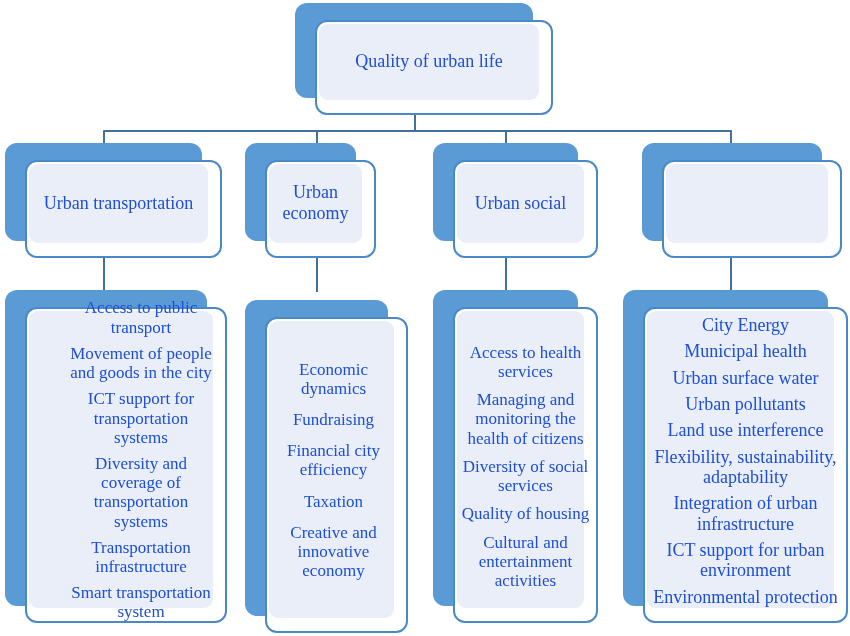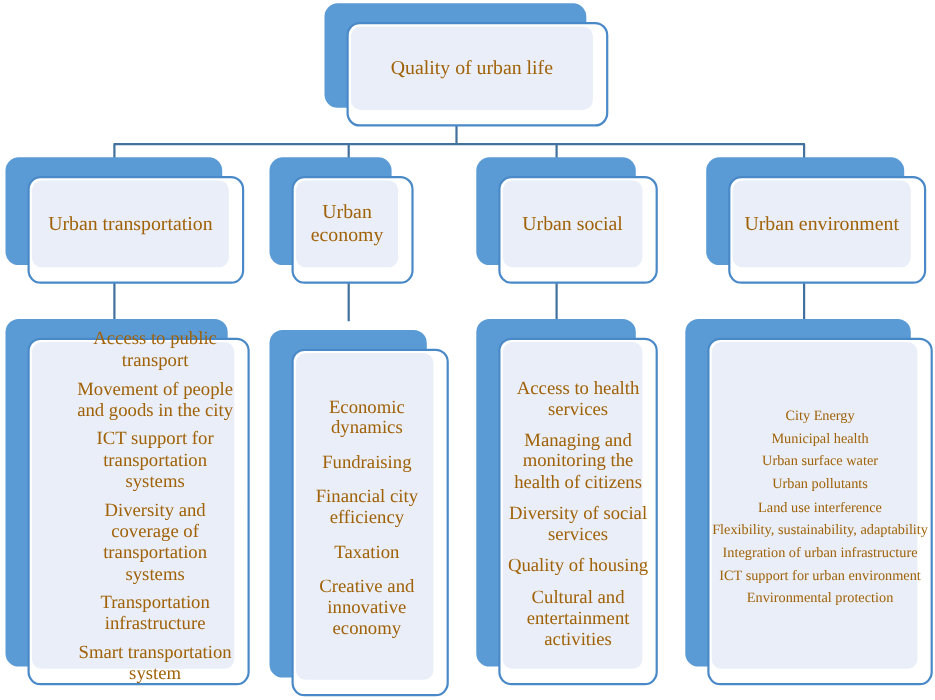--- a/index.html
+++ b/index.html
@@ -4,21 +4,21 @@
 <style>
   :root{
     --accent:#5b9bd5;
     --accent-dark:#41719c;
     --border:#4a89c7;
     --tint:#e9eef8;
   }
   html,body{margin:0;padding:0;background:#ffffff;}
   .canvas{
     position:relative;width:850px;height:636px;background:#ffffff;overflow:hidden;
-    font-family:"Liberation Serif","DejaVu Serif",serif;color:#a16207;
+    font-family:"Liberation Serif","DejaVu Serif",serif;color:#1d4ed8;
   }
   .connector-svg{position:absolute;left:0;top:0;z-index:0;}
   .node{position:absolute;z-index:1;}
   .back{
     position:absolute;left:0;top:0;right:20px;bottom:17px;
     background:var(--accent);border-radius:12px;
   }
   .front{
     position:absolute;left:20px;top:17px;right:0;bottom:0;
     background:#ffffff;border:2px solid var(--border);border-radius:12px;
@@ -34,21 +34,21 @@
   }
   .items{
     position:relative;z-index:1;width:100%;height:100%;box-sizing:border-box;
     display:flex;flex-direction:column;justify-content:center;text-align:center;
     font-size:17px;line-height:1.13;
   }
   .items .list-item{width:100%;}
   .col1 .items{gap:7px;padding:6px 10px 16px 4px;margin-left:36px;}
   .col2 .items{gap:12px;padding:6px 10px 16px 4px;}
   .col3 .items{gap:9px;padding:17px 4px 14px 4px;}
-  .col4 .items{gap:6px;padding:6px 2px 14px 2px;font-size:13px;}
+  .col4 .items{gap:6px;padding:6px 2px 14px 2px;font-size:18px;}
 </style>
 </head>
 <body>
 
 <div class="canvas">
 
   <svg class="connector-svg" width="850" height="636" viewBox="0 0 850 636">
     <path d="M415 112 V131 M104 146 V131 H731 V146 M317 131 V146 M506 131 V146
              M104 255 V292 M317 255 V292 M506 255 V292 M731 255 V292" fill="none" stroke="#41719c" stroke-width="2" stroke-linejoin="round"></path>
   </svg>
@@ -82,21 +82,20 @@
     <div class="front">
       <div class="tint"></div>
       <div class="label">Urban social</div>
     </div>
   </div>
 
   <div class="node" style="left:642px;top:143px;width:200px;height:115px">
     <div class="back"></div>
     <div class="front">
       <div class="tint"></div>
-      <div class="label">Urban environment</div>
     </div>
   </div>
 
   <div class="node col1" style="left:5px;top:290px;width:222px;height:333px">
     <div class="back"></div>
     <div class="front">
       <div class="tint"></div>
       <div class="items">
           <div class="list-item">Access to public transport</div>
           <div class="list-item">Movement of people and goods in the city</div>

